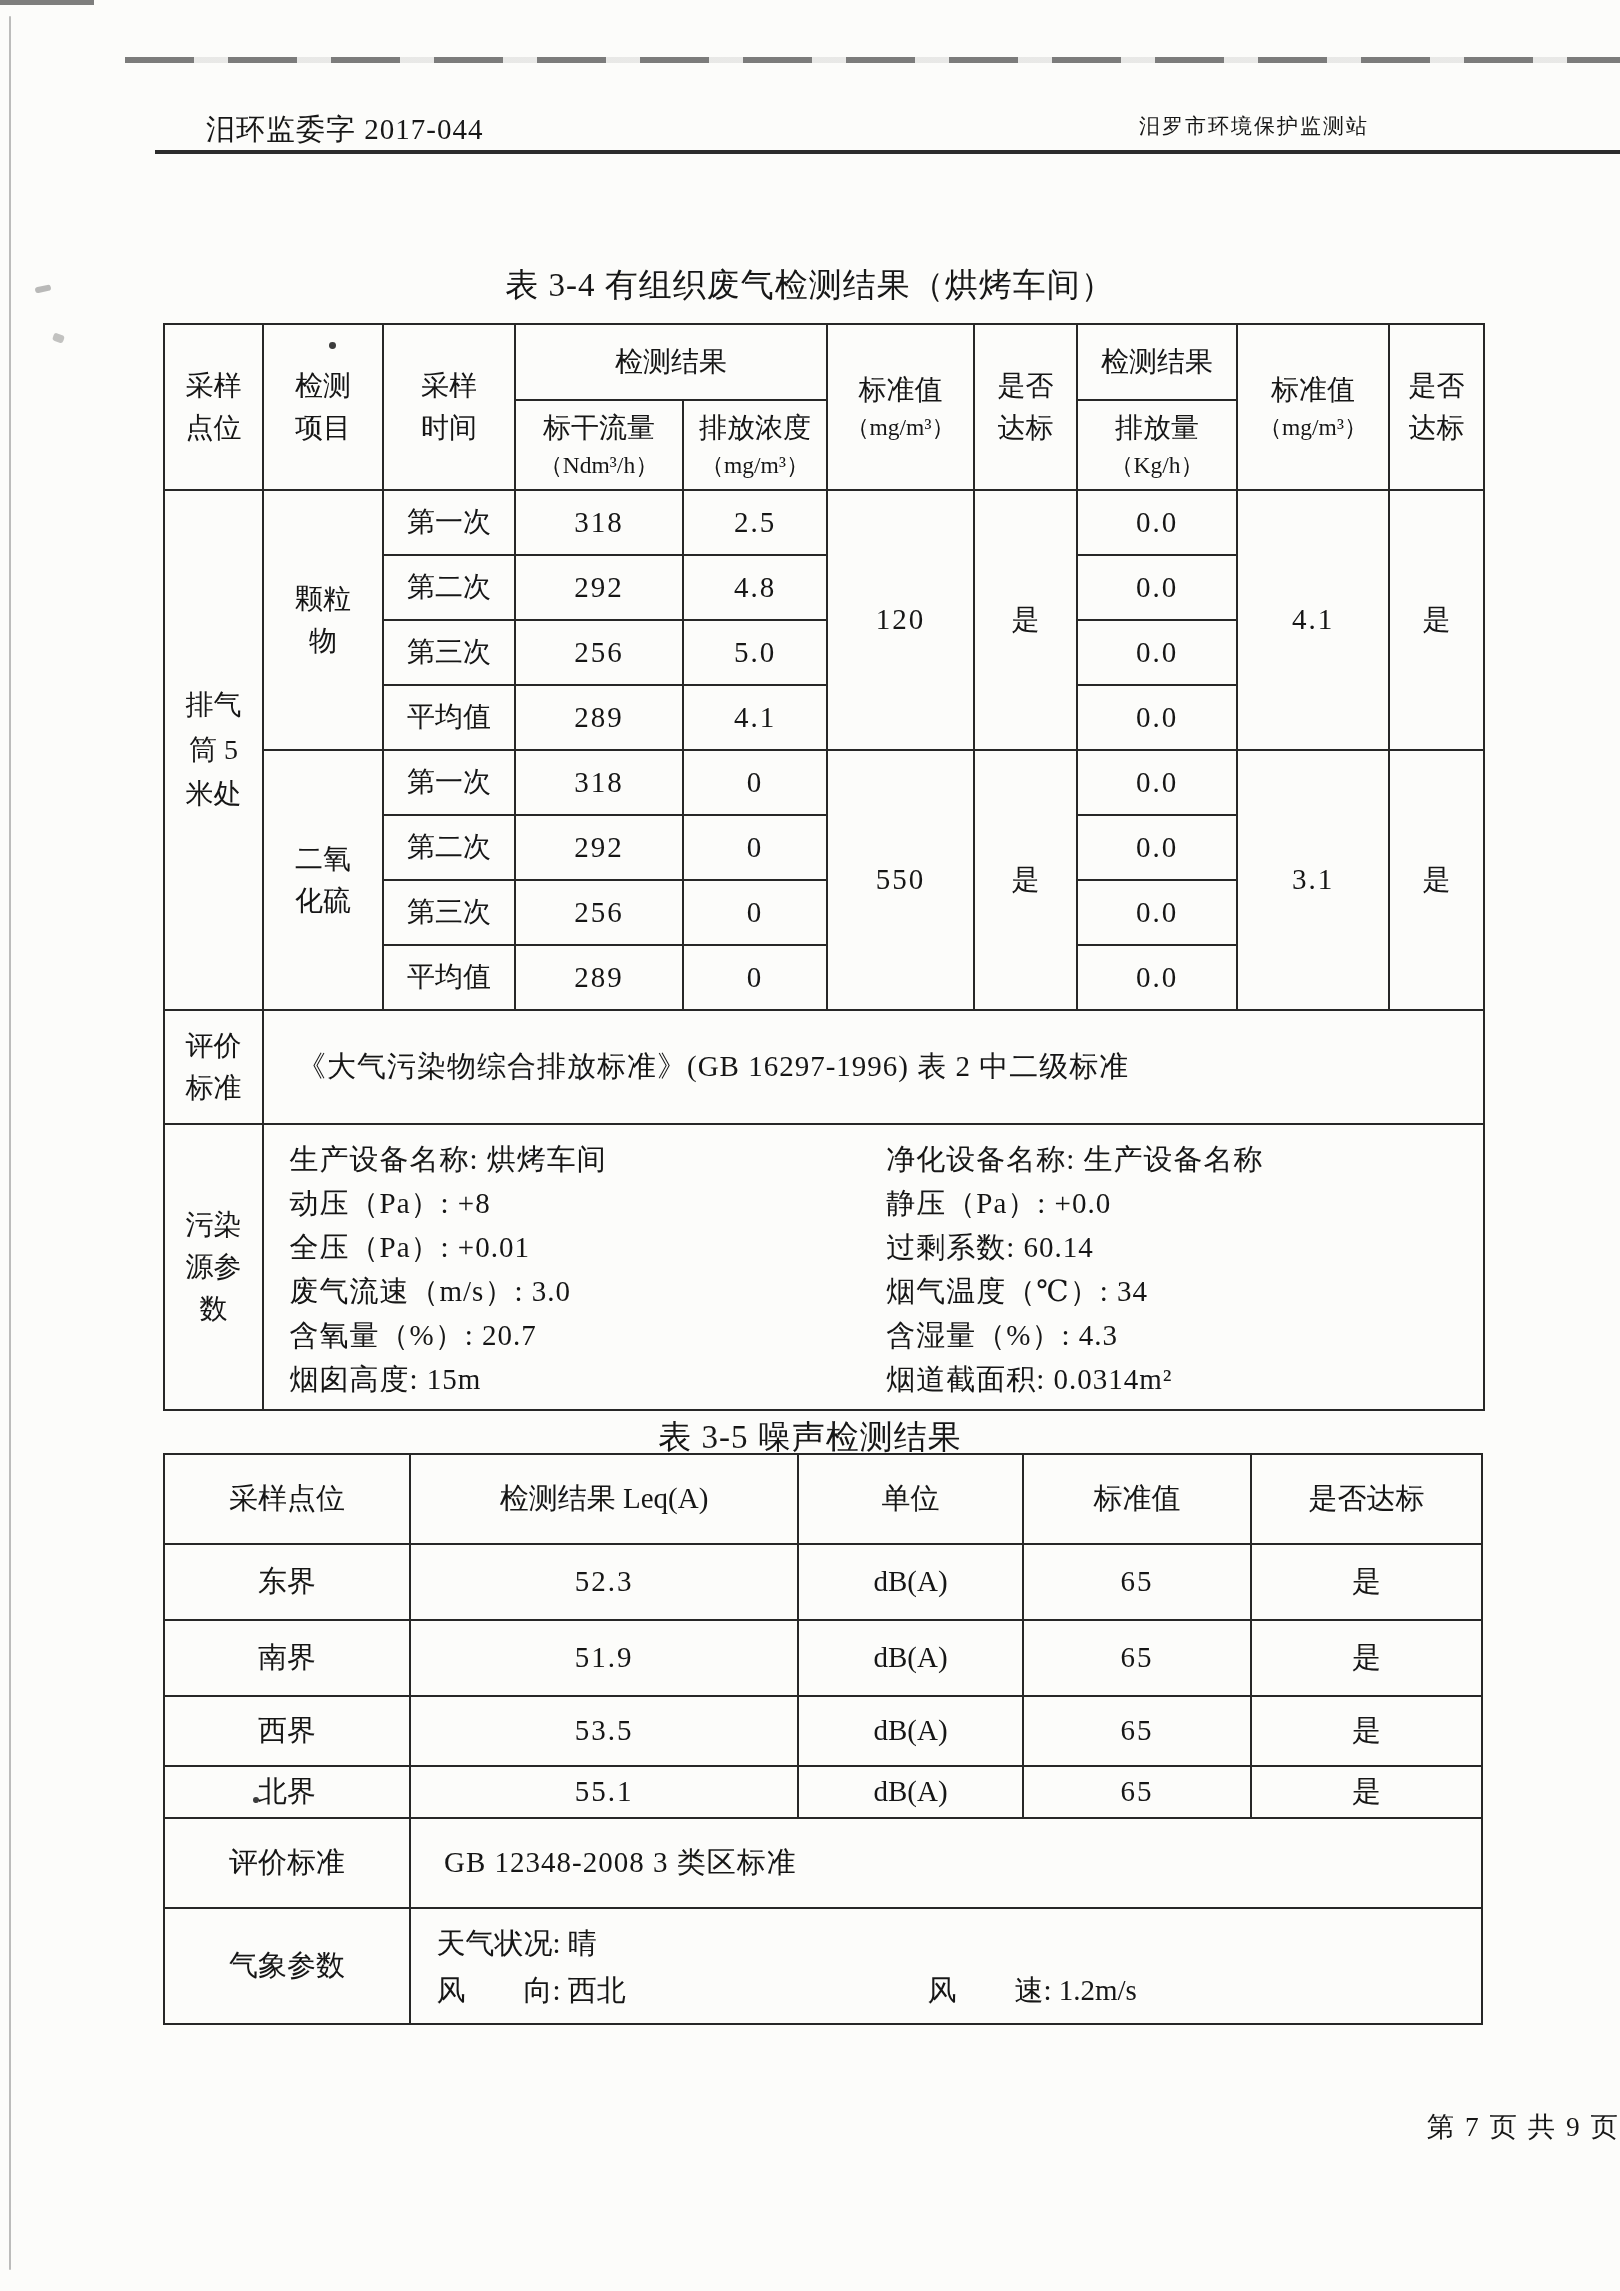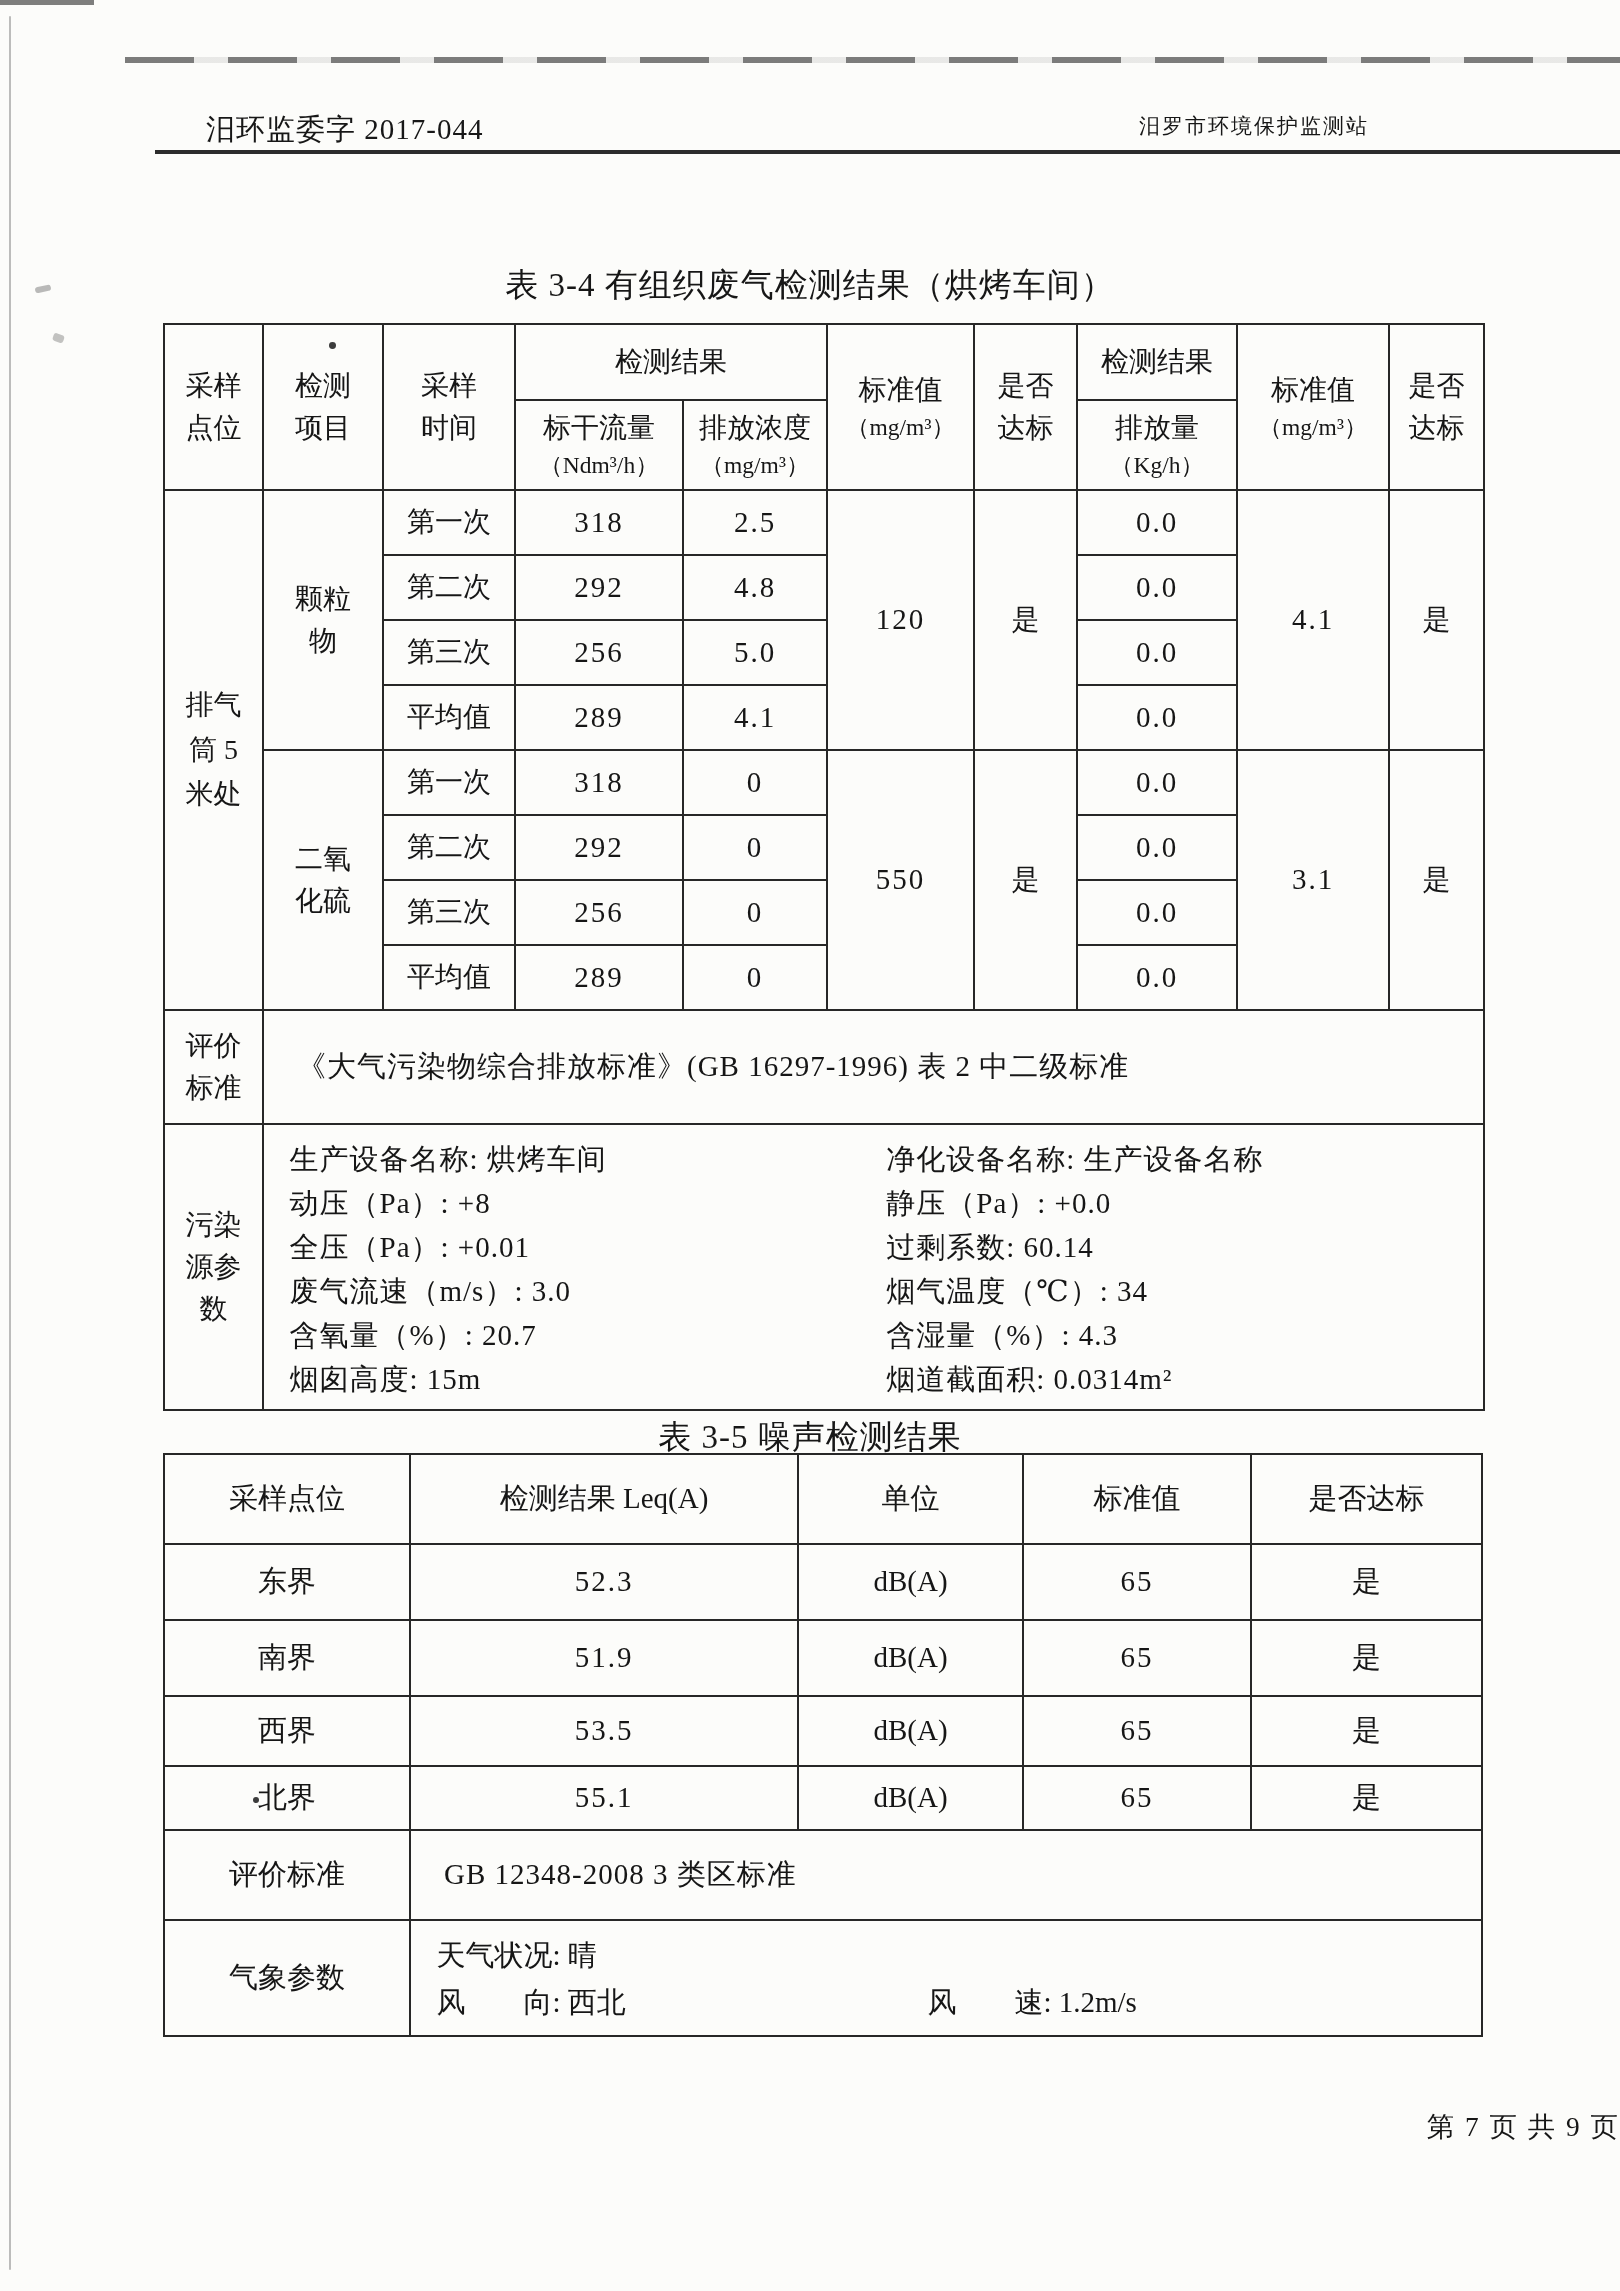--- a/index.html
+++ b/index.html
@@ -225,21 +225,21 @@
         <td class="num">65</td>
         <td>是</td>
       </tr>
       <tr style="height:70px">
         <td>西界</td>
         <td class="num">53.5</td>
         <td>dB(A)</td>
         <td class="num">65</td>
         <td>是</td>
       </tr>
-      <tr style="height:64px">
+      <tr style="height:52px">
         <td>北界</td>
         <td class="num">55.1</td>
         <td>dB(A)</td>
         <td class="num">65</td>
         <td>是</td>
       </tr>
       <tr style="height:90px">
         <td>评价标准</td>
         <td colspan="4" class="eval-val">GB 12348-2008 3 类区标准</td>
       </tr>

